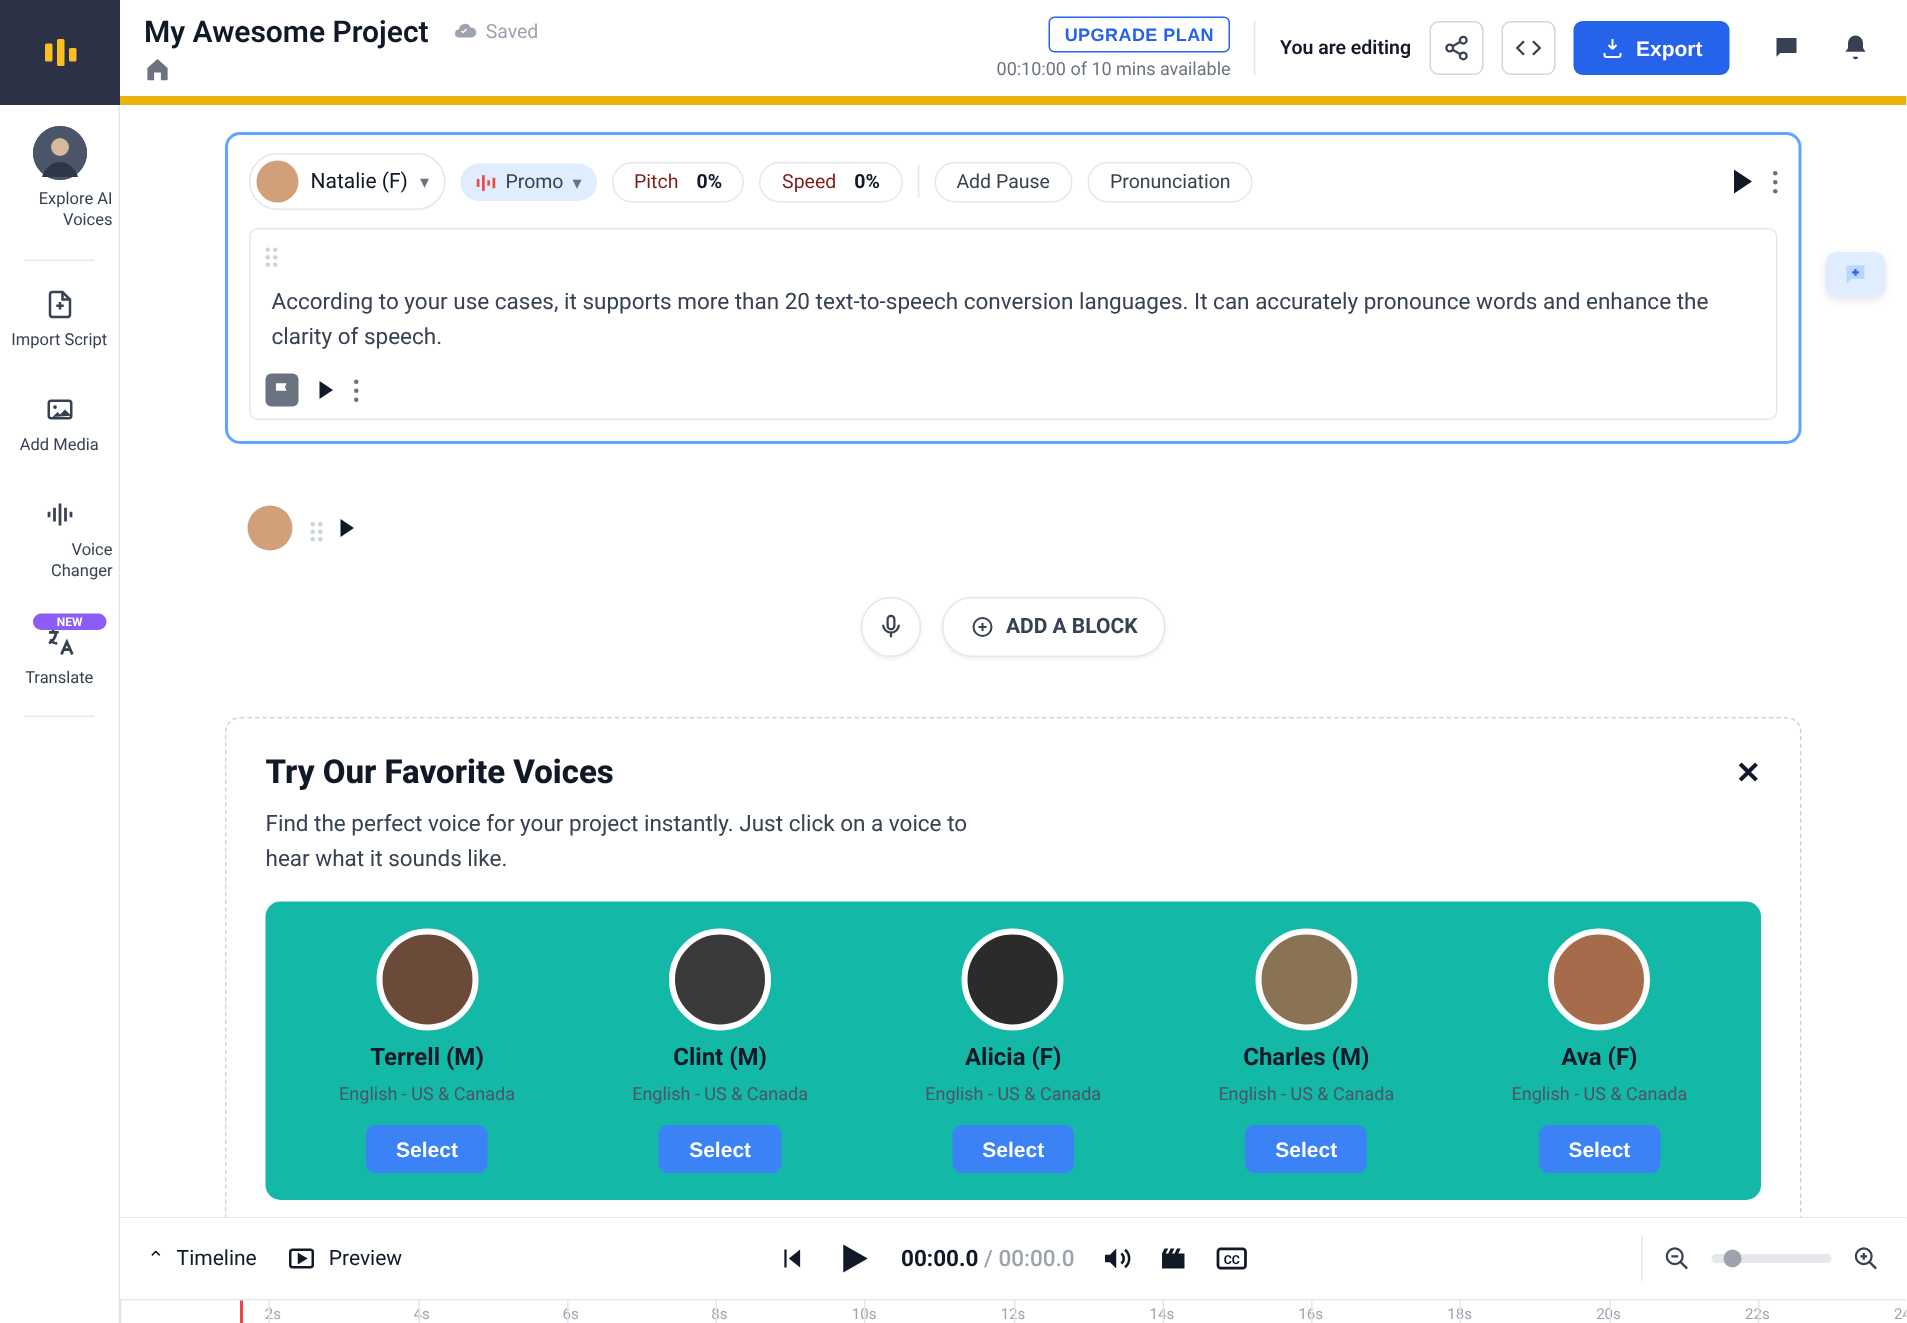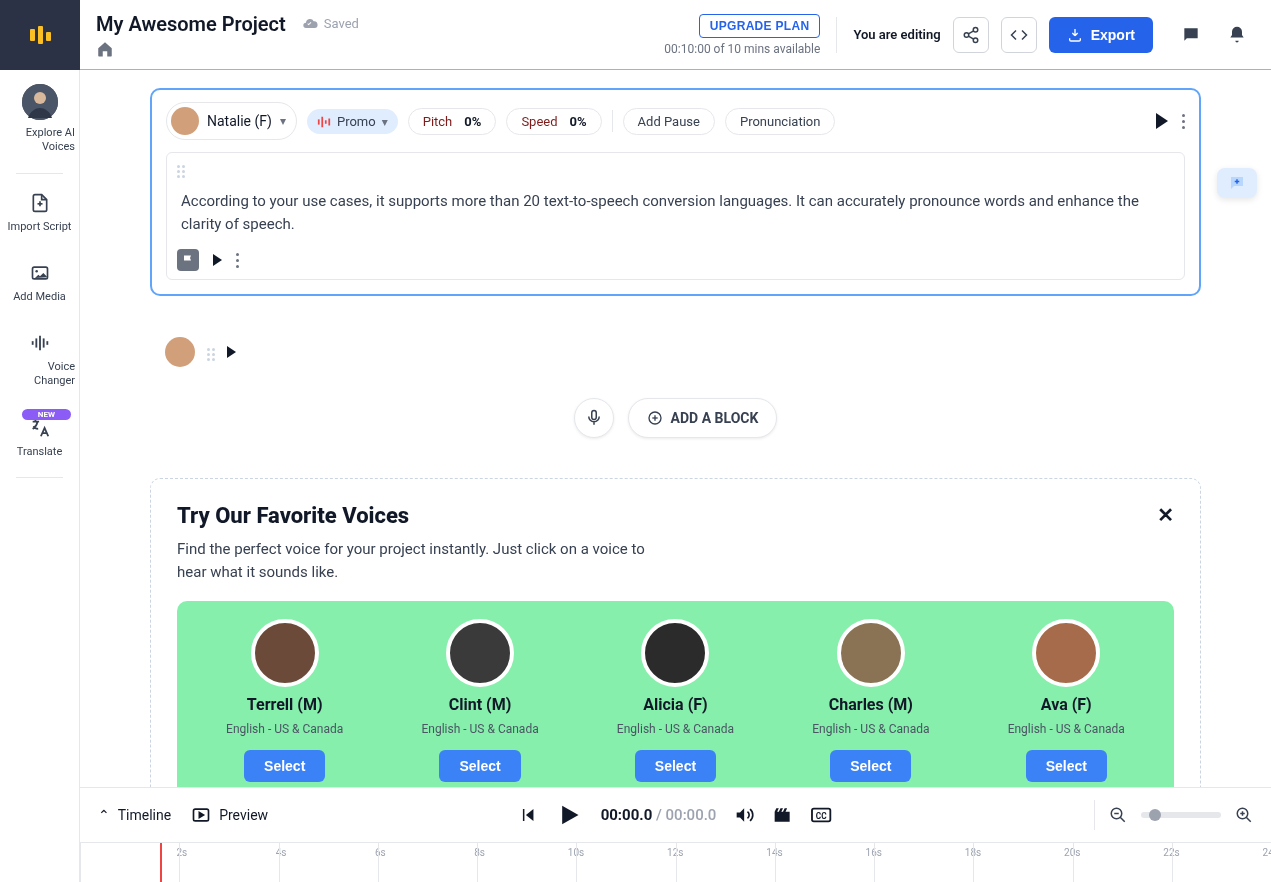--- a/index.html
+++ b/index.html
@@ -15,21 +15,21 @@
 .rail-item .rail-label { font-size: 11px; color: #374151; text-align: right; line-height: 1.3; }
 .rail-avatar { width: 36px; height: 36px; border-radius: 50%; background: #555; margin-bottom: 6px; display:flex; align-items:center; justify-content:center; }
 .badge-new { position: absolute; top: 6px; right: 8px; background: #8b5cf6; color: #fff; font-size: 8px; font-weight: 700; padding: 1px 16px; border-radius: 6px; }
 .rail-item + .rail-item { border-top: none; }
 .rail-sep { width: 60%; border-top: 1px solid #e5e7eb; margin: 4px 0; }
 
 
 .main { flex: 1; display: flex; flex-direction: column; min-width: 0; }
 
 
-.header { height: 70px; border-bottom: 1px solid #eab308; display: flex; align-items: center; padding: 0 16px; gap: 14px; }
+.header { height: 70px; border-bottom: 6px solid #eab308; display: flex; align-items: center; padding: 0 16px; gap: 14px; }
 .project-title { font-size: 20px; font-weight: 600; color: #111827; }
 .saved { display:flex; align-items:center; gap:6px; color:#9ca3af; font-size:13px; }
 .home-row { display:flex; flex-direction:column; }
 .title-row { display:flex; align-items:center; gap:16px; }
 .home-icon { margin-top: 4px; color:#6b7280; }
 .flex-spacer { flex: 1; }
 .header-right { display:flex; align-items:center; gap: 12px; }
 .plan-col { display:flex; flex-direction:column; align-items:flex-end; gap:4px; }
 .upgrade-btn { border:1px solid #2563eb; color:#2563eb; background:#fff; font-size:12px; font-weight:700; padding:4px 10px; border-radius:4px; cursor:pointer; letter-spacing:0.3px;}
 .time-avail { font-size: 12px; color: #6b7280; }
@@ -78,39 +78,39 @@
 .mic-btn { width:40px;height:40px;border:1px solid #e5e7eb;border-radius:50%;display:flex;align-items:center;justify-content:center;cursor:pointer;background:#fff;box-shadow:0 1px 3px rgba(0,0,0,0.08);}
 .add-block-btn { border:1px solid #e5e7eb; border-radius:999px; padding:9px 18px; display:flex;align-items:center;gap:8px;font-size:14px;font-weight:700;color:#374151;cursor:pointer;background:#fff;box-shadow:0 1px 3px rgba(0,0,0,0.08);}
 .float-btn-inner{ width:40px;height:30px;background:#e0edff;border-radius:8px;display:flex;align-items:center;justify-content:center;color:#2563eb;font-weight:700;font-size:16px; box-shadow:0 2px 6px rgba(0,0,0,0.1);}
 
 
 .voices-panel { margin-top:40px; border:1px dashed #cbd5e1; border-radius:10px; padding:24px 26px;}
 .voices-header { display:flex; align-items:flex-start;}
 .voices-title { font-size:22px; font-weight:800; color:#111827; margin-bottom:10px;}
 .voices-sub { font-size:15px; color:#374151; max-width:480px; line-height:1.5;}
 .close-x { margin-left:auto; font-size:20px; color:#111827; cursor:pointer; font-weight:700;}
-.voices-grid { margin-top:18px; background:#86efac; border-radius:10px; padding:18px 10px; display:flex; justify-content:space-around;}
+.voices-grid { margin-top:18px; background:#14b8a6; border-radius:10px; padding:18px 10px; display:flex; justify-content:space-around;}
 .voice-card { display:flex; flex-direction:column; align-items:center; gap:8px; width:180px;}
 .voice-avatar { width:68px;height:68px;border-radius:50%;background:#888;border:4px solid #fff;}
 .voice-name { font-size:16px; font-weight:700; color:#111827;}
 .voice-lang { font-size:12px; color:#4b5563;}
 .select-btn { background:#3b82f6; color:#fff; border:none; border-radius:6px; padding:8px 20px; font-size:14px; font-weight:600; cursor:pointer; margin-top:6px;}
 .hear-more { margin-top:20px; border:1px solid #3b82f6; color:#3b82f6; background:#fff; border-radius:6px; padding:10px 20px; font-size:14px; font-weight:500; cursor:pointer;}
 
 
 .bottom { border-top:1px solid #e5e7eb;}
 .bb-row { height:54px; display:flex; align-items:center; padding:0 18px; gap:20px;}
 .bb-item { display:flex; align-items:center; gap:8px; font-size:14px; color:#111827; cursor:pointer;}
 .bb-center { position:absolute; left:50%; transform:translateX(-50%); display:flex; align-items:center; gap:18px;}
 .time-display { font-size:15px; font-weight:700; color:#111827;}
 .time-display .muted { color:#9ca3af; font-weight:500;}
 .bb-right { margin-left:auto; display:flex; align-items:center; gap:14px;}
 .slider-track { width:80px; height:6px; background:#e5e7eb; border-radius:3px; position:relative;}
 .slider-thumb { position:absolute; left:8px; top:-3px; width:12px;height:12px;border-radius:50%;background:#9ca3af;}
-.ruler { height:40px; border-top:1px solid #e5e7eb; display:flex; position:relative; font-size:10px; color:#9ca3af;}
+.ruler { height:16px; border-top:1px solid #e5e7eb; display:flex; position:relative; font-size:10px; color:#9ca3af;}
 .ruler .tick { flex:1; border-left:1px solid #e5e7eb; position:relative;}
 .ruler .tick span{position:absolute; right:-8px; top:4px;}
 .playhead { position:absolute; left:80px; top:0; bottom:0; width:2px; background:#ef4444;}
 
 svg { display:block;}
 .canvas-wrap { position:relative; }
 </style>
 </head>
 <body>
 

